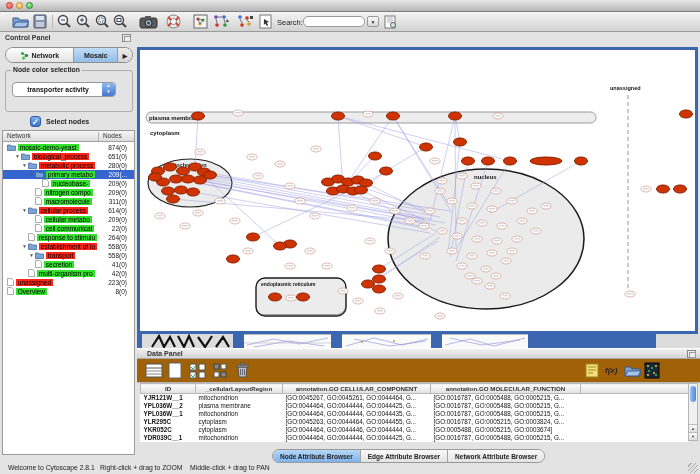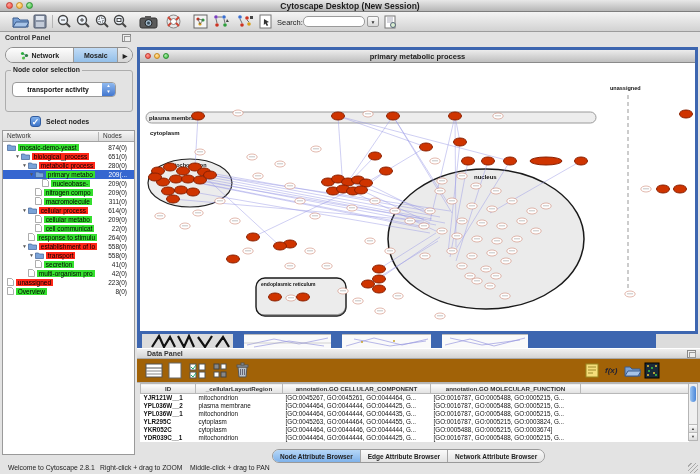--- a/index.html
+++ b/index.html
@@ -98,21 +98,20 @@
 </style>
 </head>
 <body>
 
 <div id="app">
 
   <div class="abs titlebar">
     <div class="abs light red" style="left:6px"></div>
     <div class="abs light yellow" style="left:16px"></div>
     <div class="abs light green" style="left:26px"></div>
-    <div class="abs win-title">Cytoscape Desktop (New Session)</div>
   </div>
 
   <div class="abs toolbar">
     <svg class="abs tbi" style="left:12px" width="17" height="15">
         <path d="M1,4 h5 l2,2 h8 v7 h-15 z" fill="#7ba2d6" stroke="#3c5c8c"></path>
         <path d="M1,13 l3,-5 h13 l-3,5 z" fill="#a7c4e8" stroke="#3c5c8c"></path>
       </svg>
     <svg class="abs tbi" style="left:33px" width="14" height="15">
         <rect x="1" y="1" width="12" height="13" rx="1" fill="#8c96a8" stroke="#4b5568"></rect>
         <rect x="3" y="2" width="8" height="4" fill="#dfe5ee"></rect>
@@ -271,26 +270,20 @@
         <div class="trow" style="padding-left: 4px;"><svg class="ticon" width="7" height="8">
             <path d="M0.5,0.5 h4 l2,2 v5 h-6 z" fill="#fff" stroke="#8a8a8a" stroke-width=".7"></path>
           </svg> <span class="chip red">unassigned</span><span class="tcount">223(0)</span></div>
         <div class="trow" style="padding-left: 4px;"><svg class="ticon" width="7" height="8">
             <path d="M0.5,0.5 h4 l2,2 v5 h-6 z" fill="#fff" stroke="#8a8a8a" stroke-width=".7"></path>
           </svg> <span class="chip green">Overview</span><span class="tcount">8(0)</span></div>
       </div>
   </div>
 
   <div class="abs net-frame">
-    <div class="net-titlebar">
-      <div class="abs light red" style="left:5px"></div>
-      <div class="abs light yellow" style="left:14px"></div>
-      <div class="abs light green" style="left:23px"></div>
-      <div class="net-title">primary metabolic process</div>
-    </div>
     <div class="net-canvas">
       <svg id="net-svg" width="555" height="268" viewBox="0 0 555 268">
 
         <rect x="6" y="49" width="450" height="11" rx="5.5" fill="#ededed" stroke="#9a9a9a"></rect>
         <text x="9" y="57" font-size="6" font-weight="bold" fill="#111">plasma membrane</text>
         <text x="10" y="72" font-size="6" font-weight="bold" fill="#111">cytoplasm</text>
         <ellipse cx="50" cy="120" rx="42" ry="24" fill="#ececec" stroke="#222" stroke-width="1.2"></ellipse>
         <text x="28" y="104" font-size="5.5" font-weight="bold" fill="#111">mitochondrion</text>
         <ellipse cx="346" cy="176" rx="98" ry="70" fill="#ebebeb" stroke="#1a1a1a" stroke-width="1.5"></ellipse>
         <text x="334" y="116" font-size="6" font-weight="bold" fill="#111">nucleus</text>

